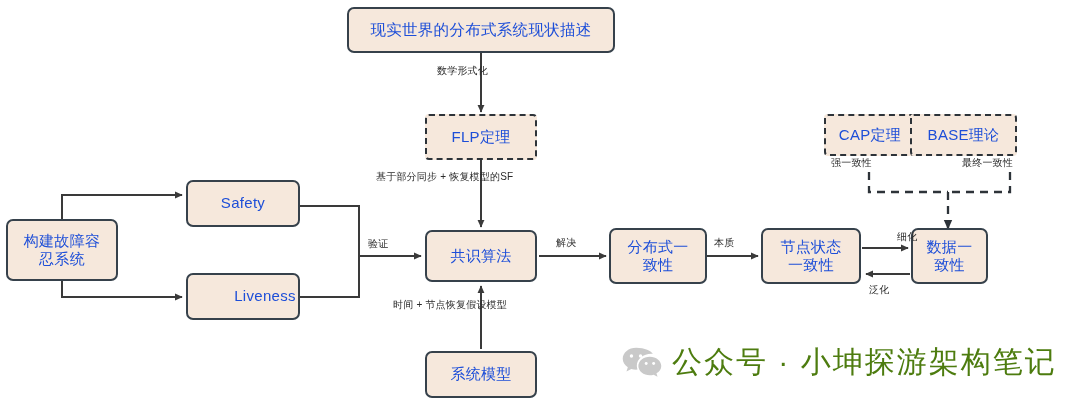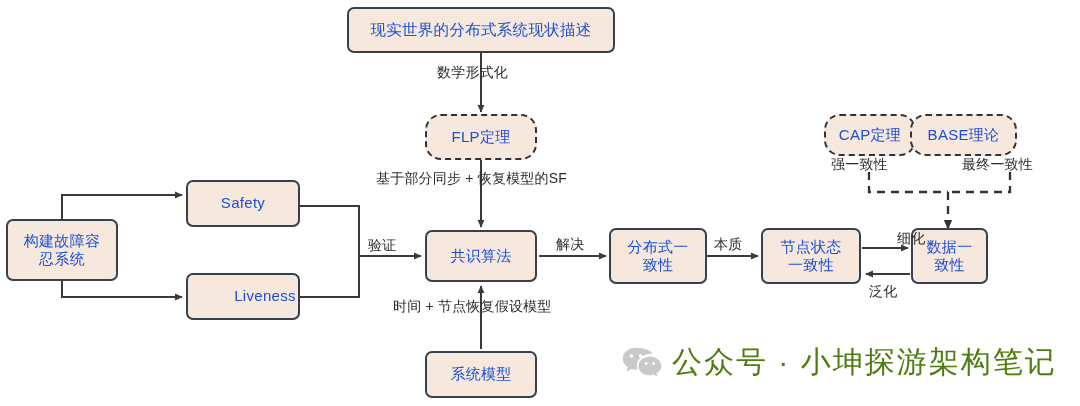--- a/index.html
+++ b/index.html
@@ -23,28 +23,28 @@
     text-align:center;
     color:#1d4ed8;
     font-size:15px;
     line-height:1.22;
     letter-spacing:.3px;
     white-space:pre-line;
   }
   .node.dashed{
     border-style:dashed;
     border-width:2.5px;
-    border-radius:16px;
+    border-radius:4px;
     border-color:#2d3339;
   }
   .node.big{font-size:15.5px;}
 
   .elabel{
     position:absolute;
-    font-size:14px;
+    font-size:10px;
     color:#2b2b2b;
     white-space:nowrap;
     letter-spacing:.2px;
   }
 
   
   #watermark{
     position:absolute;
     left:622px;top:342px;
     display:flex;align-items:center;gap:10px;

